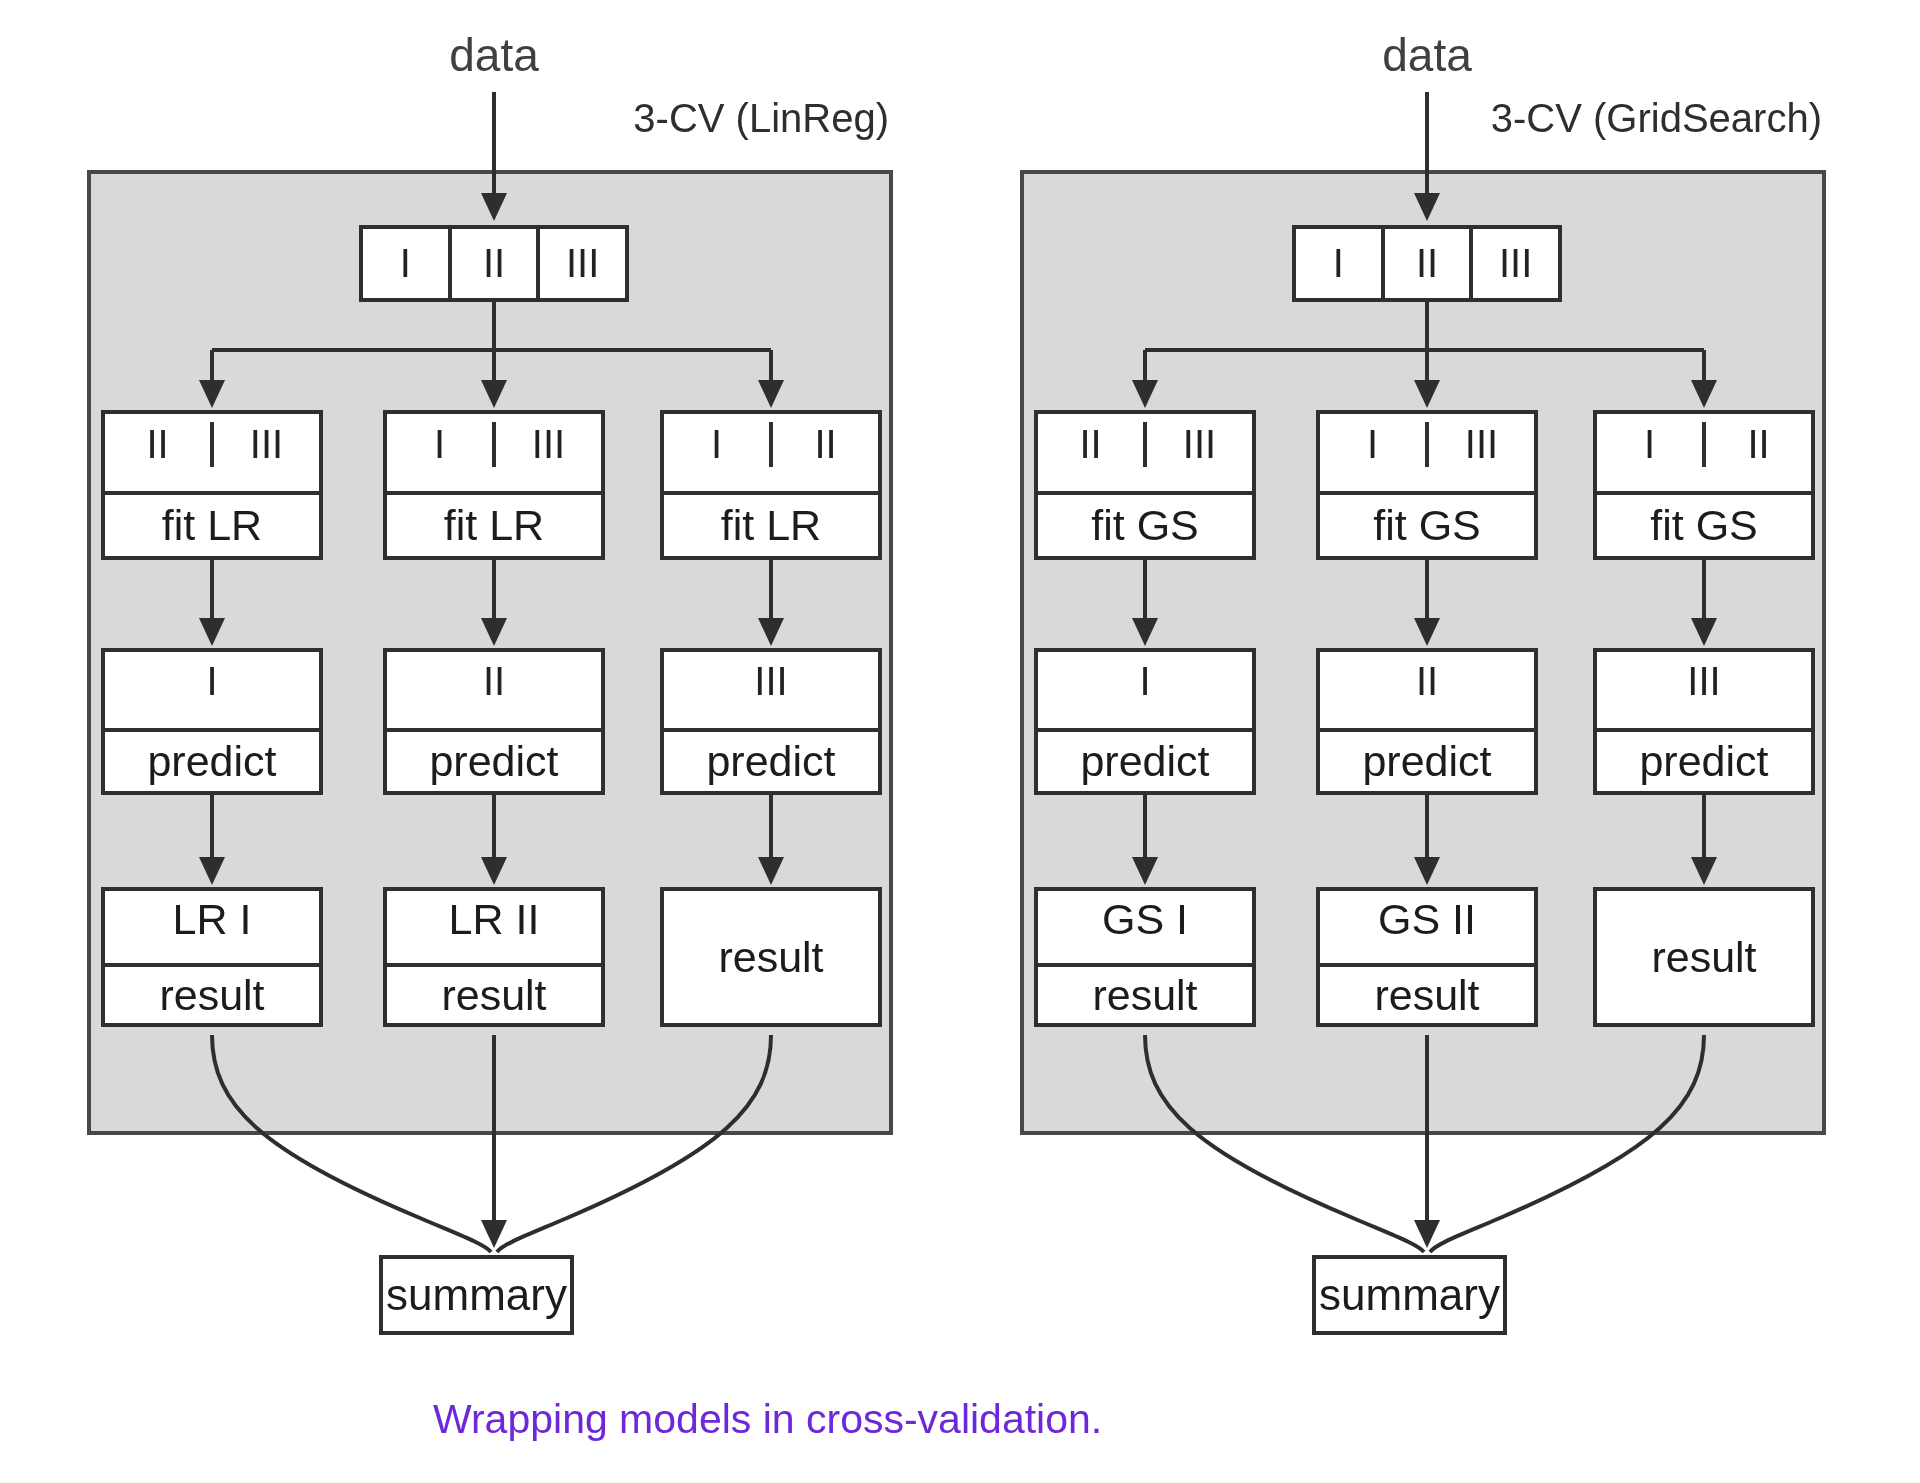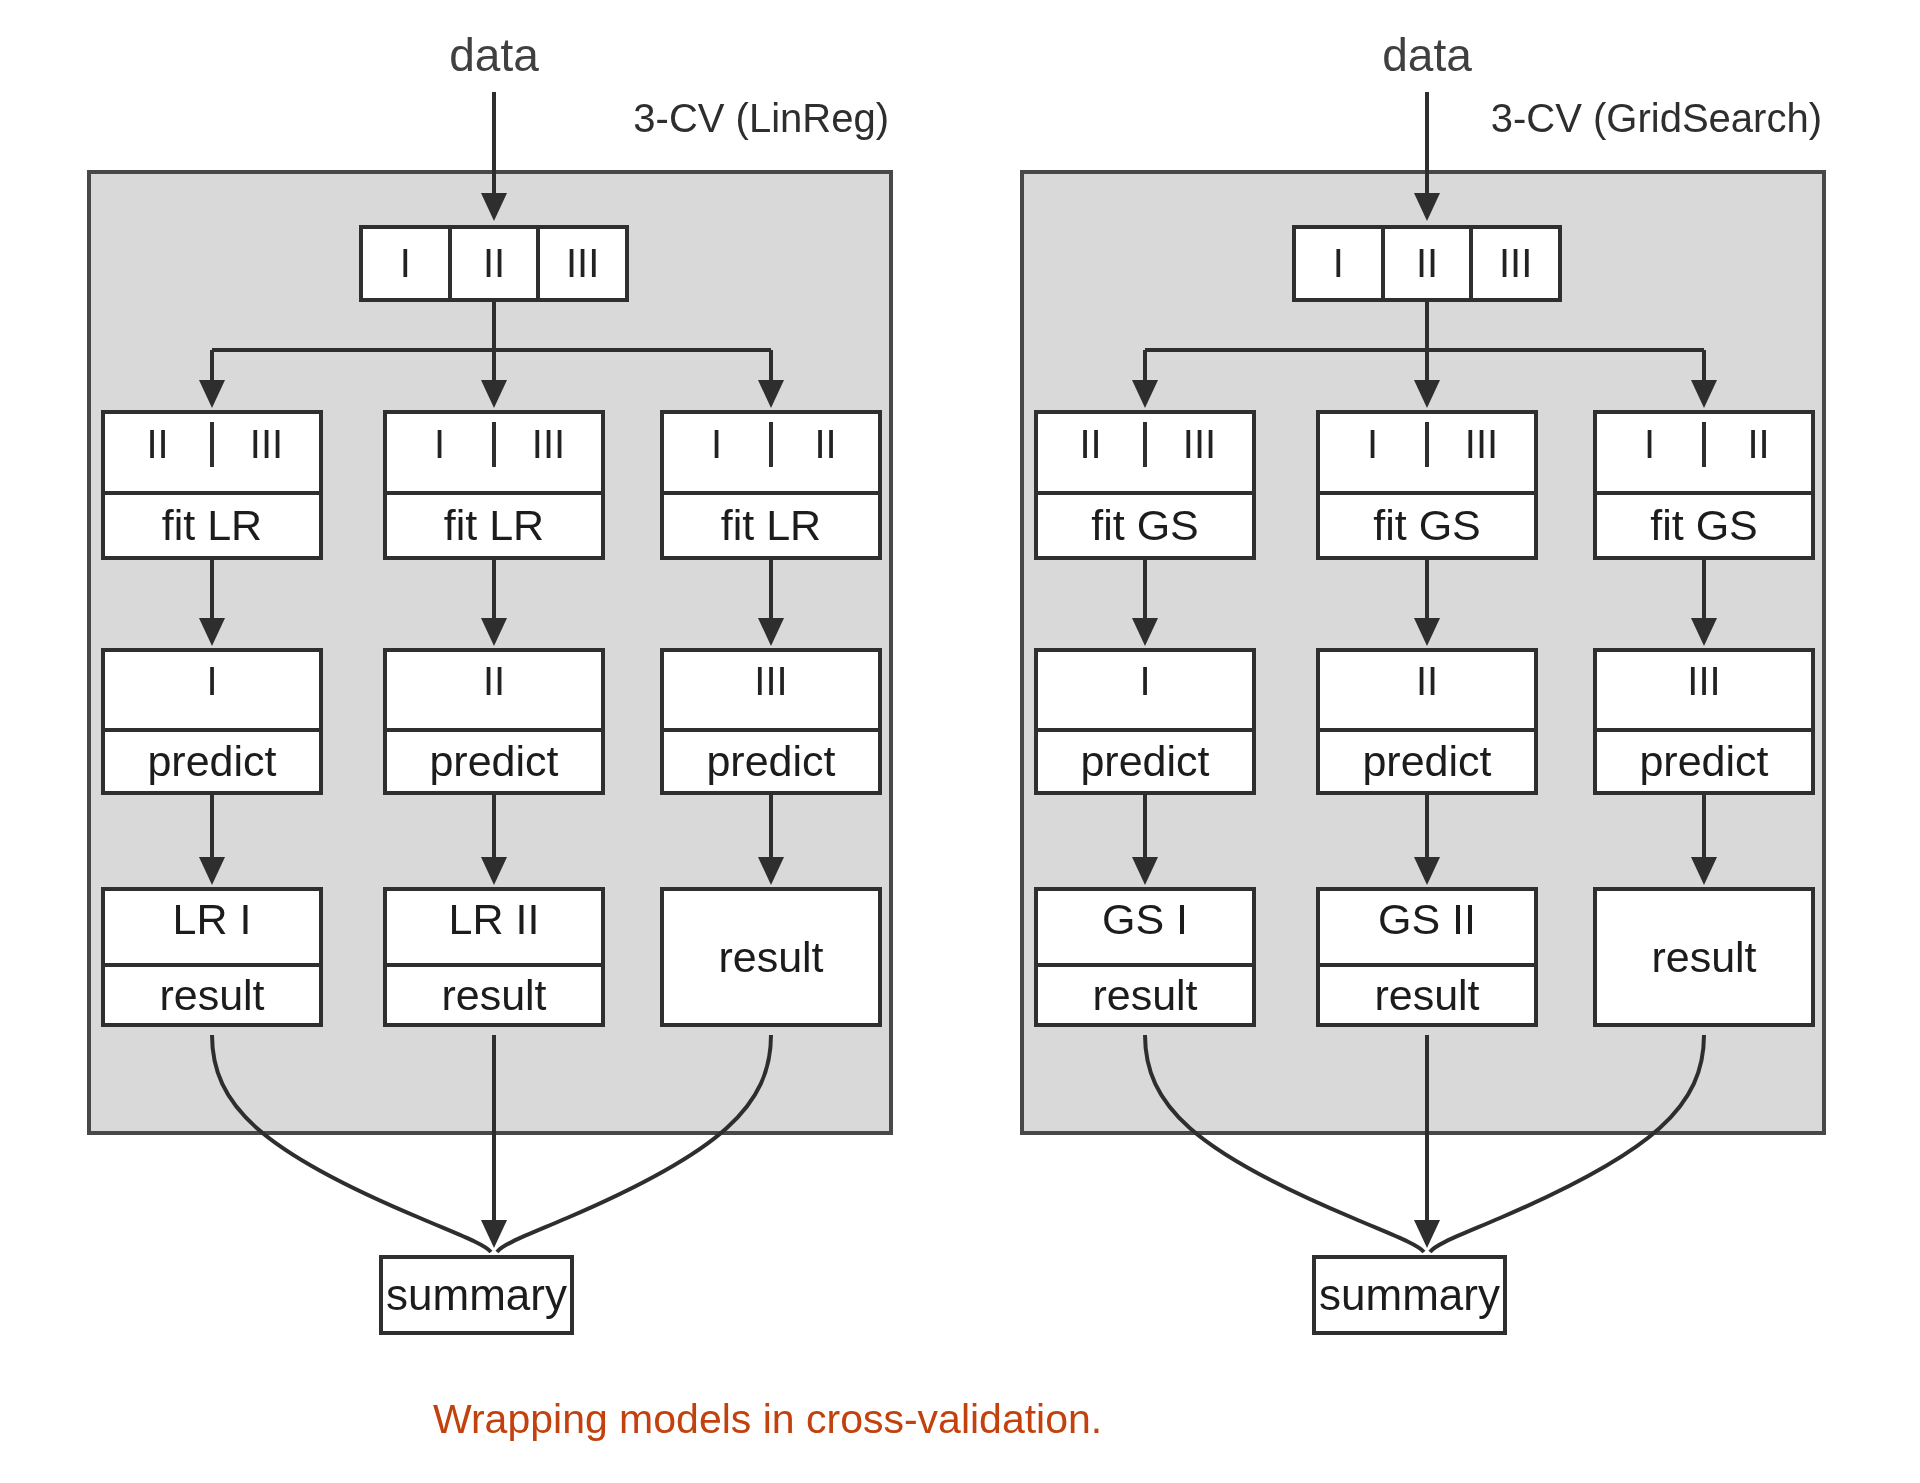--- a/index.html
+++ b/index.html
@@ -40,21 +40,21 @@
   .result-box{top:887px;height:140px;}
   .summary-box{left:379px;top:1255px;width:195px;height:80px;}
   .numeral{font-size:40px;color:#222;}
   .box-label{font-size:43px;color:#1c1c1c;}
   .summary-label{font-size:44px;color:#1c1c1c;}
   .caption{
     position:absolute;left:433px;top:1396px;display:flex;align-items:baseline;
     gap:55px;z-index:3;white-space:nowrap;
   }
   .caption-label{font-size:46px;font-weight:bold;color:#3d3d3d;letter-spacing:2px;}
-  .caption-text{font-size:41px;color:#c2410c;}
+  .caption-text{font-size:41px;color:#6d28d9;}
 </style>
 </head>
 <body>
 
 <div class="page">
 
   <svg class="arrow-layer" width="1920" height="1483" viewBox="0 0 1920 1483">
     <defs>
       <marker id="ah" viewBox="0 0 28 26" markerWidth="28" markerHeight="26" refX="16" refY="13" orient="auto" markerUnits="userSpaceOnUse">
         <path d="M0,0 L28,13 L0,26 Z" fill="#2e2e2e"></path>

